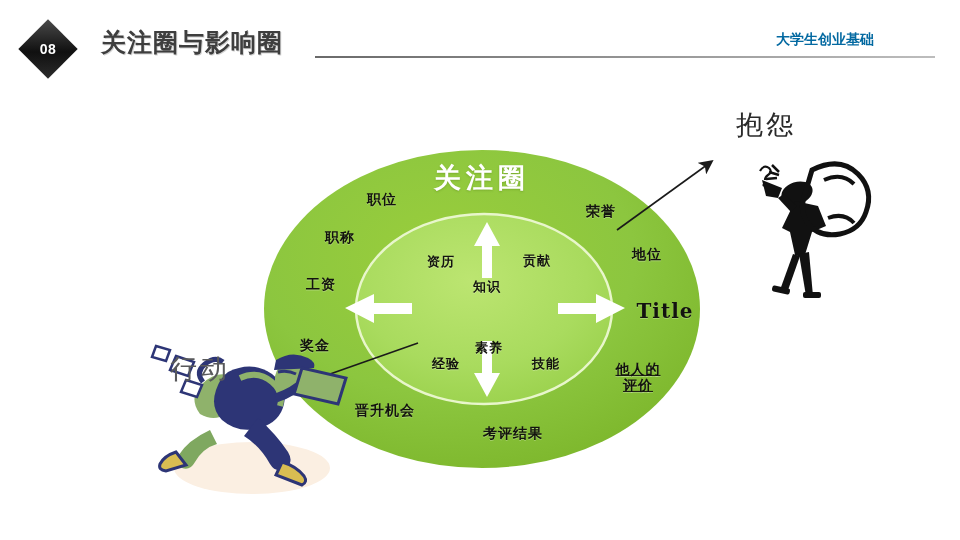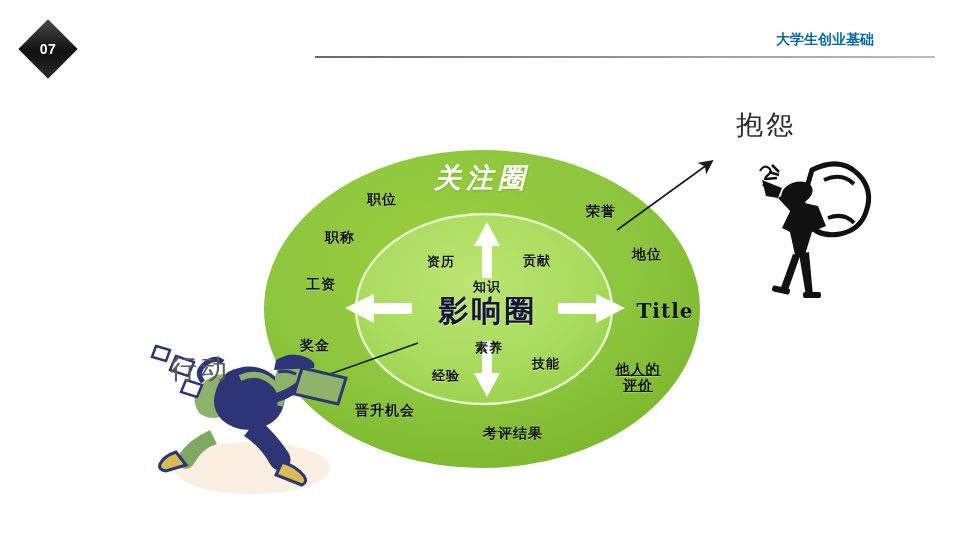--- a/index.html
+++ b/index.html
@@ -144,21 +144,22 @@
   }
   .anno-light { color: #58595b; }
 </style>
 </head>
 <body>
 
 <div id="slide">
 
   <div class="header">
     <div class="badge-diamond"></div>
-    <div class="badge-number">07</div>
+    <div class="badge-number">08</div>
+    <div class="header-title">关注圈与影响圈</div>
     <div class="header-rule"></div>
     <div class="header-course">大学生创业基础</div>
   </div>
 
 
   <div class="diagram">
 
     <svg width="960" height="540" viewBox="0 0 960 540">
       <defs>
         <radialGradient id="outerGrad" cx="42%" cy="34%" r="78%">
@@ -238,38 +239,37 @@
         <path d="M282,462 q14,4 22,14 q4,6 -2,9 l-26,-10 z" fill="#D9BD52" stroke="#2D3576" stroke-width="3"></path>
 
         <path d="M176,452 q-12,4 -16,12 q-2,6 6,7 l20,-6 z" fill="#D9BD52" stroke="#2D3576" stroke-width="3"></path>
 
         <path d="M176,356 l18,6 l-6,14 l-18,-6 z" fill="#ffffff" stroke="#2D3576" stroke-width="2.5"></path>
         <path d="M156,346 l14,4 l-4,11 l-14,-4 z" fill="#ffffff" stroke="#2D3576" stroke-width="2.5"></path>
         <path d="M186,380 l16,5 l-5,12 l-16,-5 z" fill="#ffffff" stroke="#2D3576" stroke-width="2.5"></path>
       </g>
     </svg>
 
-    <div class="ring-title" style="left:482px; top:178px;font-style:italic;">关注圈</div>
-    <div class="core-title" style="left:488px; top:311px;">影响圈</div>
+    <div class="ring-title" style="left:482px; top:178px;">关注圈</div>
 
     <div class="lbl lbl-outer" style="left:382px; top:200px;">职位</div>
     <div class="lbl lbl-outer" style="left:340px; top:238px;">职称</div>
     <div class="lbl lbl-outer" style="left:321px; top:285px;">工资</div>
     <div class="lbl lbl-outer" style="left:315px; top:346px;">奖金</div>
     <div class="lbl lbl-outer" style="left:385px; top:411px;">晋升机会</div>
     <div class="lbl lbl-outer" style="left:513px; top:434px;">考评结果</div>
     <div class="lbl lbl-outer two-line" style="left:638px; top:377px;text-decoration:underline;">他人的评价</div>
     <div class="lbl lbl-outer lbl-latin" style="left:665px; top:311px;">Title</div>
     <div class="lbl lbl-outer" style="left:647px; top:255px;">地位</div>
     <div class="lbl lbl-outer" style="left:601px; top:212px;">荣誉</div>
 
     <div class="lbl lbl-inner" style="left:441px; top:262px;">资历</div>
     <div class="lbl lbl-inner" style="left:537px; top:261px;">贡献</div>
     <div class="lbl lbl-inner" style="left:487px; top:287px;">知识</div>
     <div class="lbl lbl-inner" style="left:489px; top:348px;">素养</div>
-    <div class="lbl lbl-inner" style="left:437px; top:376px;padding-left:18px;">经验</div>
+    <div class="lbl lbl-inner" style="left:437px; top:364px;padding-left:18px;">经验</div>
     <div class="lbl lbl-inner" style="left:546px; top:364px;">技能</div>
 
     <div class="anno" style="left:766px; top:125px;">抱怨</div>
     <div class="anno anno-light" style="left:200px; top:369px;">行动</div>
 
   </div>
 </div>
 
 </body></html>

